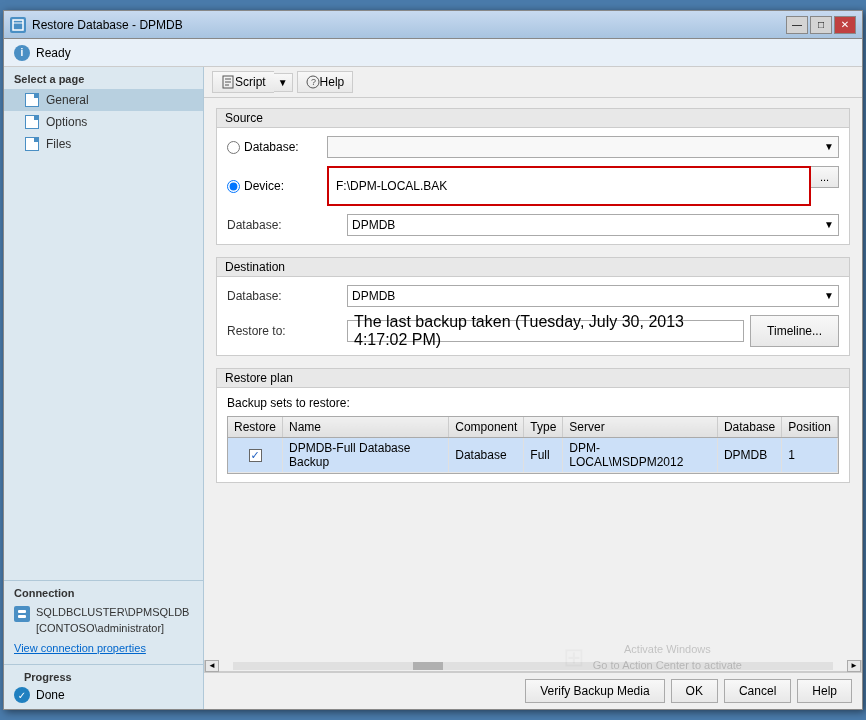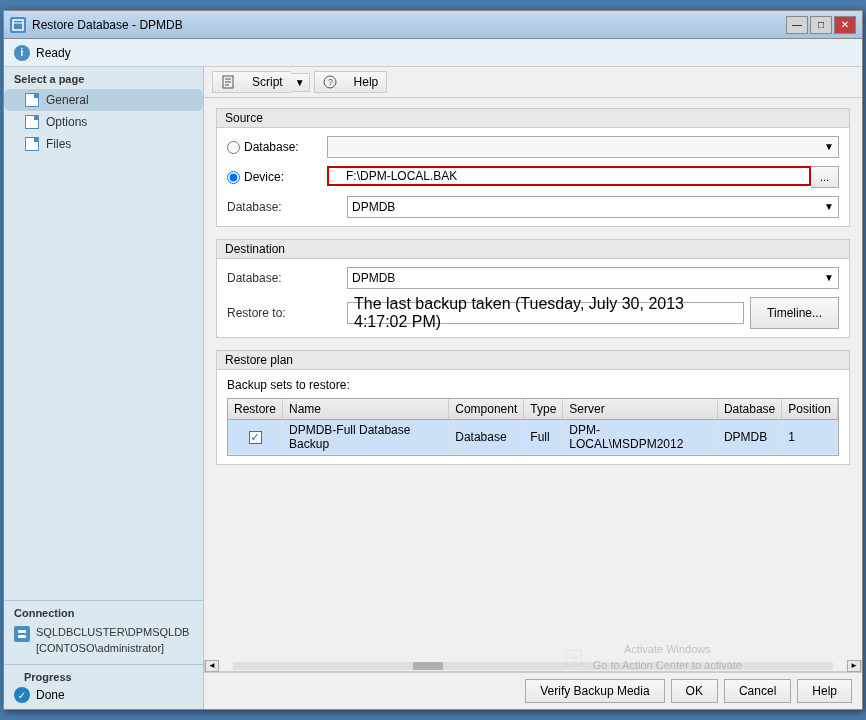--- a/index.html
+++ b/index.html
@@ -113,21 +113,20 @@
       padding: 6px 10px 4px 10px;
       color: #333;
     }
     .sidebar-item {
       display: flex;
       align-items: center;
       padding: 3px 10px 3px 20px;
       cursor: pointer;
       gap: 6px;
       color: #333;
-      border-radius: 6px;
     }
     .sidebar-item.active { background: #b8d0e0; }
     .sidebar-item-icon {
       width: 16px;
       height: 16px;
       display: flex;
       align-items: center;
       justify-content: center;
       flex-shrink: 0;
     }
@@ -225,21 +224,21 @@
       display: flex;
       align-items: center;
       padding: 4px 8px;
       gap: 4px;
       border-bottom: 1px solid #ccc;
       background: #f0f0f0;
     }
     .toolbar-btn {
       display: flex;
       align-items: center;
-      gap: 17px;
+      gap: 0;
       padding: 3px 8px;
       border: 1px solid #ccc;
       background: linear-gradient(to bottom, #f8f8f8, #e8e8e8);
       cursor: pointer;
       font-size: 12px;
     }
     .toolbar-dropdown {
       display: flex;
       align-items: center;
     }
@@ -296,23 +295,23 @@
       width: 100px;
       font-size: 12px;
       cursor: pointer;
     }
     .device-input-group {
       flex: 1;
       display: flex;
     }
     .device-input {
       flex: 1;
-      height: 20px;
+      height: 40px;
       border: 2px solid #cc0000;
-      padding: 2px 17px;
+      padding: 2px 7px;
       font-size: 12px;
       background: white;
     }
     .browse-btn {
       width: 28px;
       height: 22px;
       border: 1px solid #aaa;
       border-left: none;
       background: linear-gradient(to bottom, #f8f8f8, #e8e8e8);
       cursor: pointer;
@@ -513,20 +512,21 @@
             <svg width="10" height="10" viewBox="0 0 10 10">
                 <rect x="1" y="1" width="8" height="3" fill="white" rx="1"></rect>
                 <rect x="1" y="6" width="8" height="3" fill="white" rx="1"></rect>
               </svg>
           </div>
           <div class="connection-text">
             <span>SQLDBCLUSTER\DPMSQLDB</span><br>
             <span>[CONTOSO\administrator]</span>
           </div>
         </div>
+        <a class="view-connection-link">View connection properties</a>
       </div>
 
       <div class="sidebar-progress">
         <div class="sidebar-progress-title">Progress</div>
         <div class="progress-item">
           <div class="progress-check">✓</div>
           <span>Done</span>
         </div>
       </div>
     </div>

